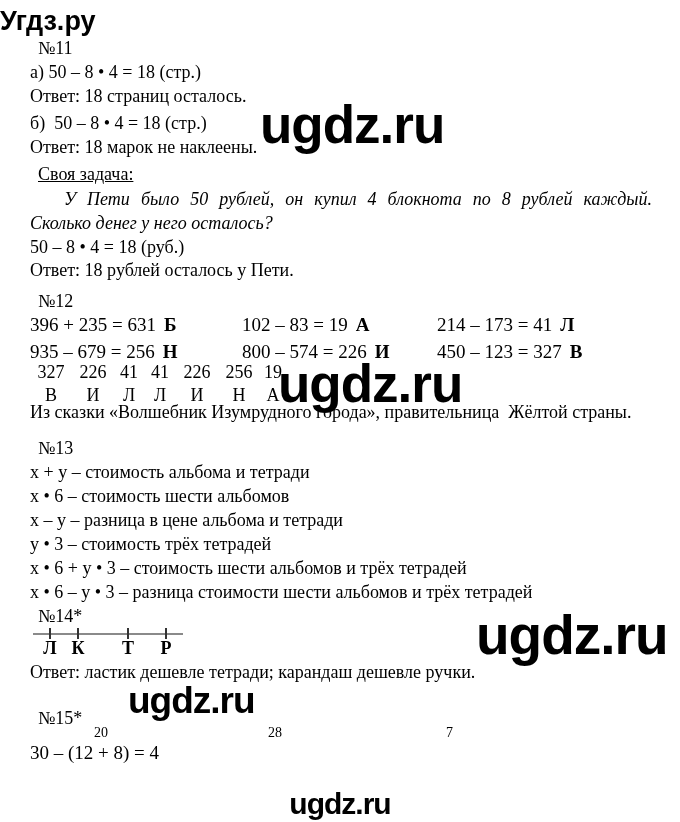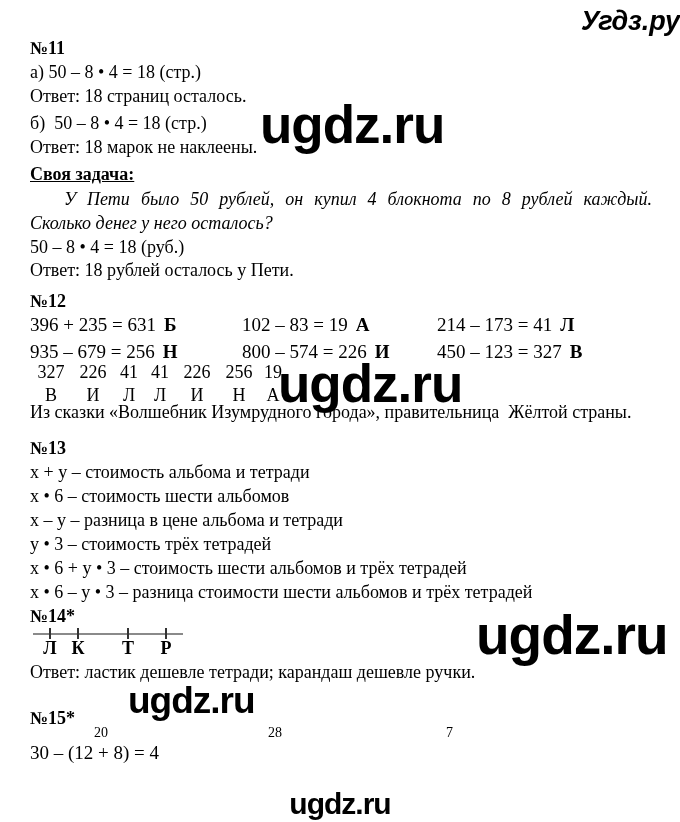--- a/index.html
+++ b/index.html
@@ -3,21 +3,21 @@
 <meta charset="utf-8">
 <style>
   html,body { margin:0; padding:0; background:#ffffff; }
   .page {
     position:relative; width:680px; height:822px; background:#ffffff;
     color:#000; font-family:"Liberation Serif", serif; font-size:18px;
     overflow:hidden;
   }
   .abs { position:absolute; white-space:nowrap; line-height:1.15; }
   .pre { white-space:pre; }
-  .bold { font-weight:bold; }
+  .bold { font-weight:normal;margin-left:8px; }
   .italic { font-style:italic; }
   .underline { text-decoration:underline;text-align:center; }
   .sans-title {
     font-family:"Liberation Sans", sans-serif; font-weight:bold;
     font-size:27px; letter-spacing:0;
   }
   .wm {
     font-family:"Liberation Sans", sans-serif; font-weight:bold;
     line-height:1; letter-spacing:-1px; color:#000;
   }
@@ -42,21 +42,21 @@
     font-weight:bold; font-size:18px;
   }
   .supnum { font-size:14px; line-height:1; margin-bottom:2px; }
   .eq19 { font-size:19px; }
 </style>
 </head>
 <body>
 
 <div class="page">
 
-  <div class="abs sans-title" style="left:0; right:0; top:6px; text-align:right;font-style:italic;">Угдз.ру</div>
+  <div class="abs sans-title" style="left:0; right:0; top:6px; text-align:left;">Угдз.ру</div>
 
   <div class="abs bold" style="left:30px; top:38px;">№11</div>
   <div class="abs" style="left:30px; top:62px;">а) 50 – 8 • 4 = 18 (стр.)</div>
   <div class="abs" style="left:30px; top:86px;">Ответ: 18 страниц осталось.</div>
   <div class="abs pre" style="left:30px; top:113px;">б)  50 – 8 • 4 = 18 (стр.)</div>
   <div class="abs" style="left:30px; top:137px;">Ответ: 18 марок не наклеены.</div>
 
   <div class="abs wm" style="left:260px; top:98px; font-size:53px;">ugdz.ru</div>
 
   <div class="abs bold underline" style="left:30px; top:164px;">Своя задача:</div>

